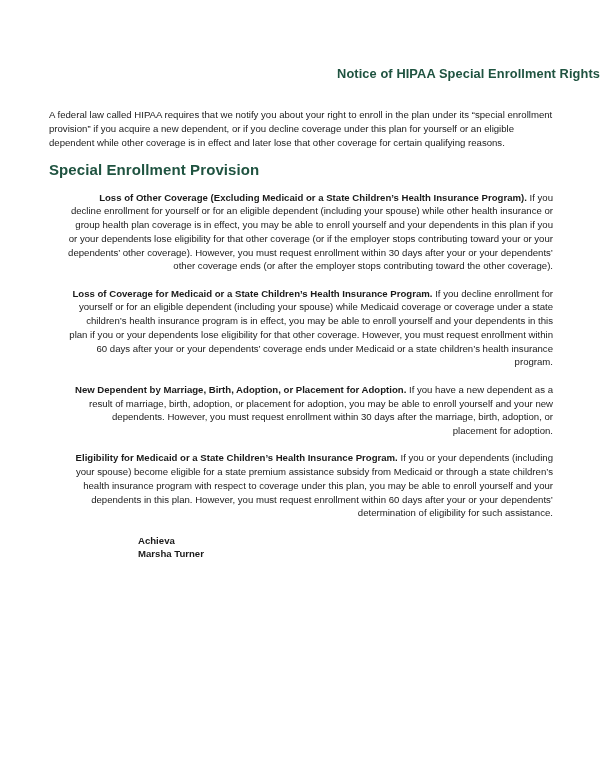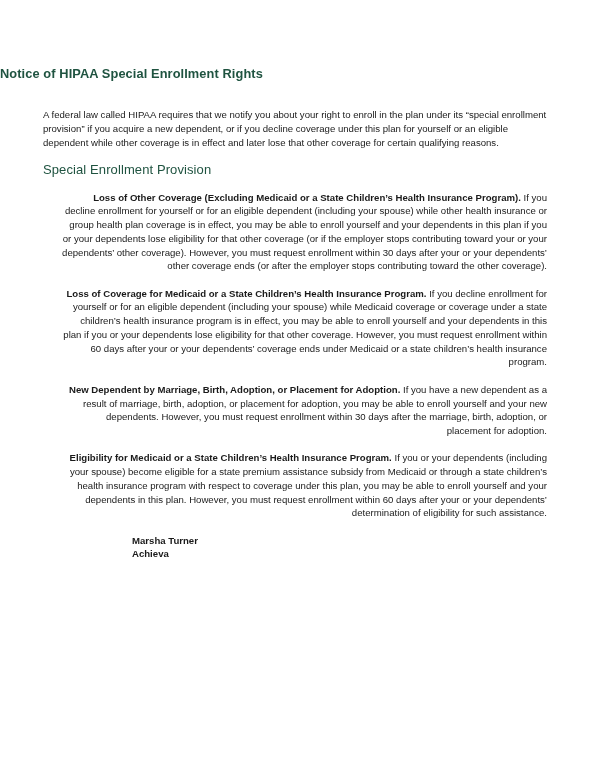--- a/index.html
+++ b/index.html
@@ -21,45 +21,45 @@
     width: 600px;
     height: 776px;
     background: #ffffff;
     padding: 0;
   }
   .doc-title {
     position: absolute;
     top: 66px;
     left: 0;
     width: 600px;
-    text-align: left;
+    text-align: right;
     font-size: 12.8px;
     font-weight: bold;
     color: #1f5340;
     letter-spacing: 0.1px;
   }
   .body-wrap {
     position: absolute;
     top: 108px;
-    left: 43px;
+    left: 49px;
     width: 504px;
   }
   .para {
     font-size: 9.6px;
     line-height: 13.75px;
     text-align: left;
     color: #1a1a1a;
     margin: 0;
   }
   .lead {
     width: 504px;
   }
   .section-heading {
-    font-size: 13px;
-    font-weight: normal;
+    font-size: 15px;
+    font-weight: bold;
     color: #1f5340;
     margin: 14px 0 0 0;
     line-height: 13.75px;
     letter-spacing: 0.1px;
   }
   .indent-block {
     margin-left: 18px;
     width: 486px;
   }
   .para.spaced {
@@ -100,19 +100,19 @@
       <p class="para spaced"><span class="run-bold">Loss of Other Coverage (Excluding Medicaid or a State Children’s Health Insurance Program).</span> <span>If you decline enrollment for yourself or for an eligible dependent (including your spouse) while other health insurance or group health plan coverage is in effect, you may be able to enroll yourself and your dependents in this plan if you or your dependents lose eligibility for that other coverage (or if the employer stops contributing toward your or your dependents’ other coverage). However, you must request enrollment within 30 days after your or your dependents’ other coverage ends (or after the employer stops contributing toward the other coverage).</span></p>
 
       <p class="para spaced"><span class="run-bold">Loss of Coverage for Medicaid or a State Children’s Health Insurance Program.</span> <span>If you decline enrollment for yourself or for an eligible dependent (including your spouse) while Medicaid coverage or coverage under a state children’s health insurance program is in effect, you may be able to enroll yourself and your dependents in this plan if you or your dependents lose eligibility for that other coverage. However, you must request enrollment within 60 days after your or your dependents’ coverage ends under Medicaid or a state children’s health insurance program.</span></p>
 
       <p class="para spaced"><span class="run-bold">New Dependent by Marriage, Birth, Adoption, or Placement for Adoption.</span> <span>If you have a new dependent as a result of marriage, birth, adoption, or placement for adoption, you may be able to enroll yourself and your new dependents. However, you must request enrollment within 30 days after the marriage, birth, adoption, or placement for adoption.</span></p>
 
       <p class="para spaced"><span class="run-bold">Eligibility for Medicaid or a State Children’s Health Insurance Program.</span> <span>If you or your dependents (including your spouse) become eligible for a state premium assistance subsidy from Medicaid or through a state children’s health insurance program with respect to coverage under this plan, you may be able to enroll yourself and your dependents in this plan. However, you must request enrollment within 60 days after your or your dependents’ determination of eligibility for such assistance.</span></p>
 
 
       <div class="contact-block">
+        <span class="contact-line">Achieva</span>
         <span class="contact-line">Marsha Turner</span>
-        <span class="contact-line">Achieva</span>
       </div>
 
     </div>
   </div>
 </div>
 
 </body></html>

